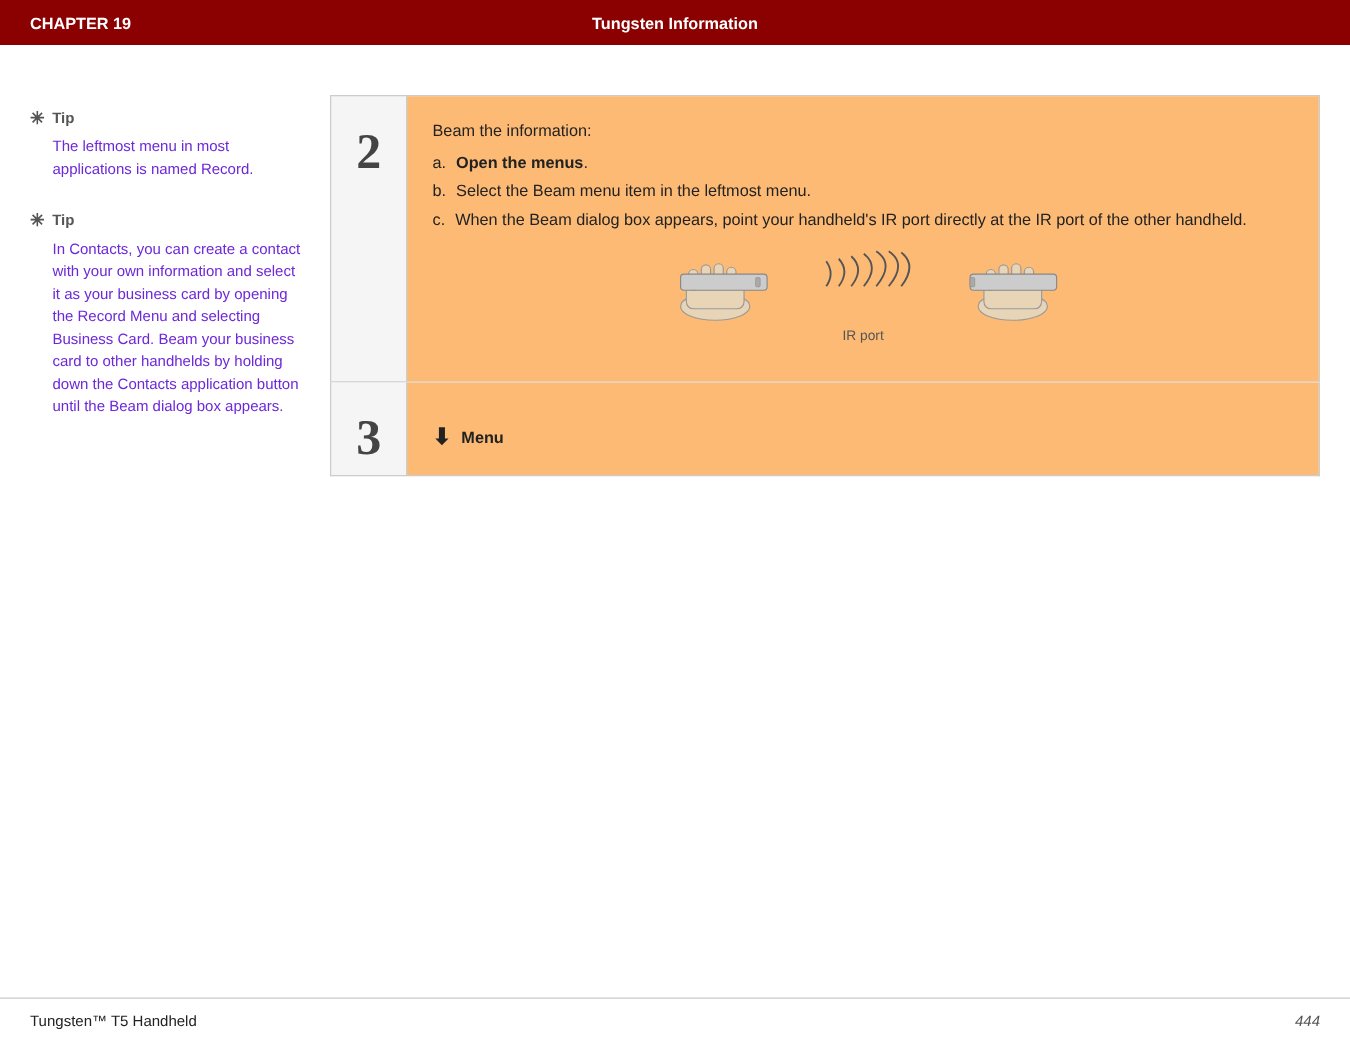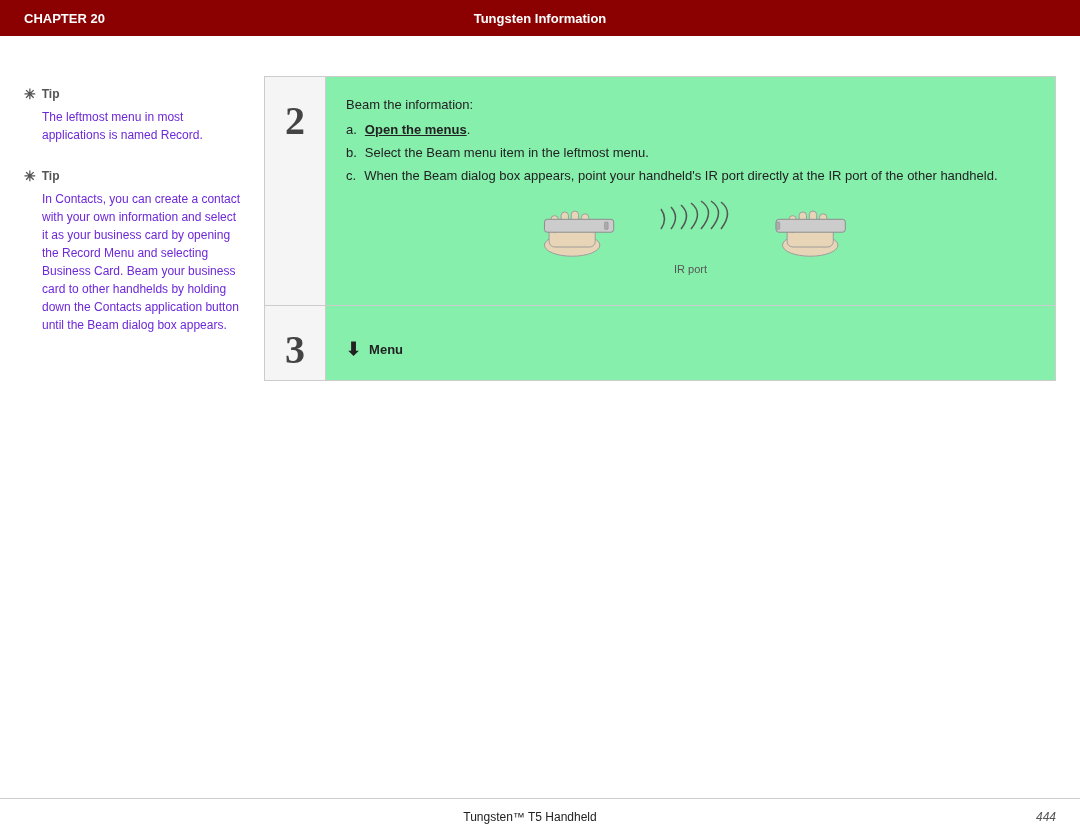--- a/index.html
+++ b/index.html
@@ -104,21 +104,21 @@
       justify-content: center;
       padding-top: 20px;
       font-size: 40px;
       font-weight: bold;
       color: #444;
       font-family: Georgia, serif;
     }
 
     .step-content {
       flex: 1;
-      background: #86efac;
+      background: #fdba74;
       border-left: 1px solid #cccccc;
       padding: 20px 20px 20px 20px;
     }
 
     .step-title {
       font-size: 13px;
       color: #222;
       margin-bottom: 10px;
     }
 
@@ -129,21 +129,20 @@
       display: flex;
       gap: 8px;
     }
     .step-item-label {
       font-weight: normal;
     }
     .step-item-text {
       flex: 1;
     }
     .underline-bold {
-      text-decoration: underline;
       font-weight: bold;
       margin-top: 10px;
     }
 
     
     .ir-diagram {
       display: flex;
       flex-direction: column;
       align-items: center;
       margin: 16px 0 10px 0;
@@ -195,37 +194,36 @@
       bottom: 0;
       left: 0;
       right: 0;
       height: 36px;
       border-top: 1px solid #cccccc;
       display: flex;
       align-items: center;
       padding: 3px 24px;
       font-size: 12px;
       color: #222;
-      text-align: center;
     }
     .footer-brand {
       flex: 1;
     }
     .footer-page {
       flex: 0;
       font-size: 12px;
       color: #555;
       font-style: italic;
     }
   </style>
 </head>
 <body>
 
 <div class="header">
-  <div class="header-chapter">CHAPTER 20</div>
+  <div class="header-chapter">CHAPTER 19</div>
   <div class="header-title">Tungsten Information</div>
   <div class="header-right"></div>
 </div>
 
 <div class="content">
 
   <div class="sidebar">
 
     <div class="tip-block">
       <div class="tip-header">

